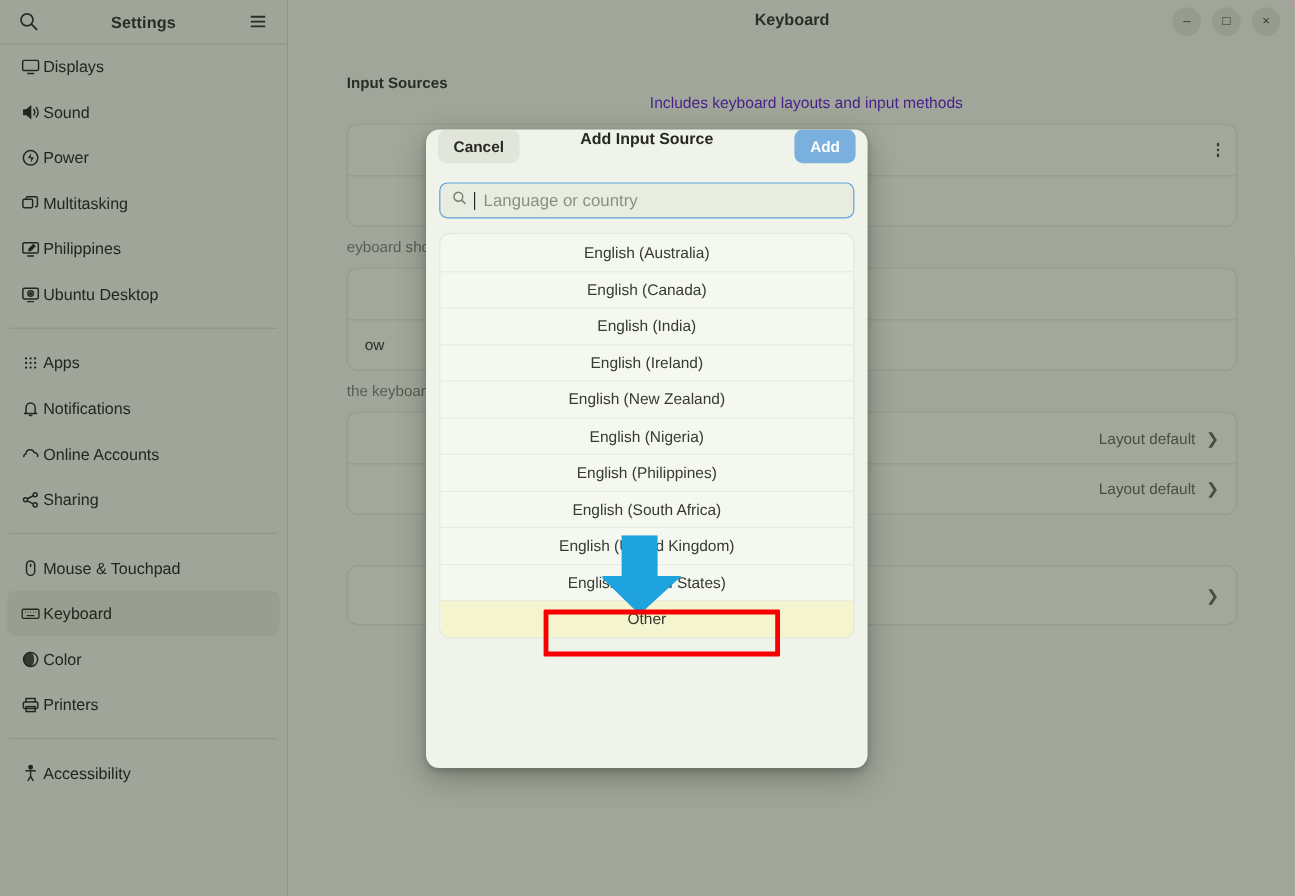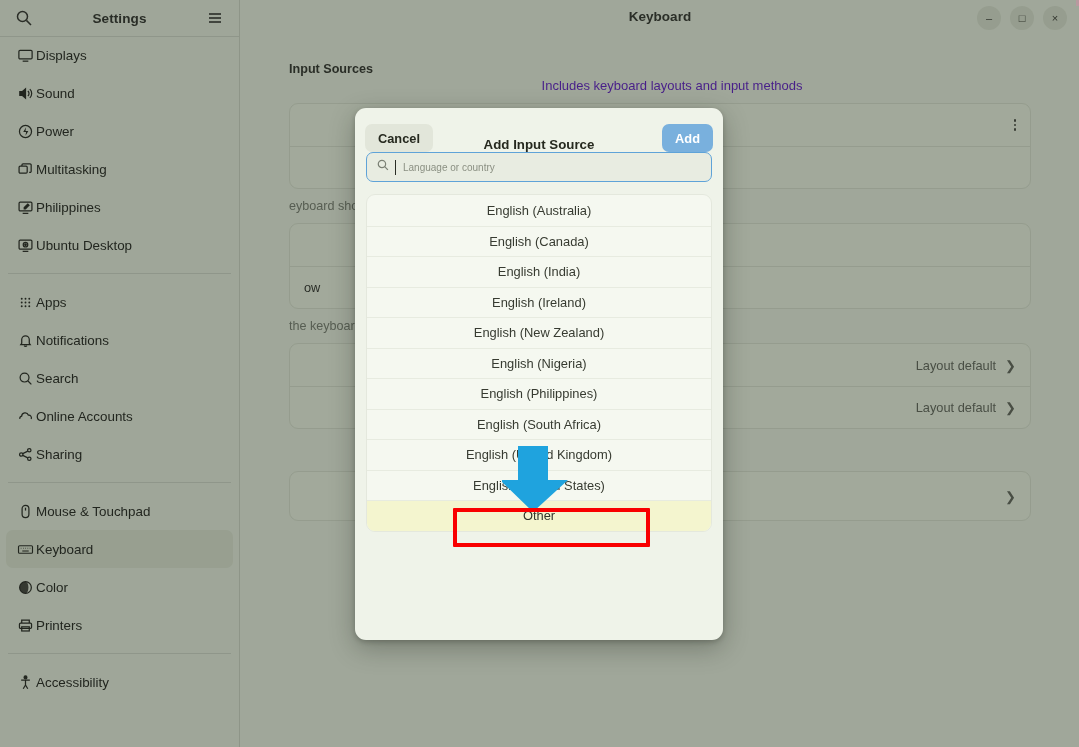--- a/index.html
+++ b/index.html
@@ -90,21 +90,21 @@
 
   
   .dialog {
     position: absolute; left: 355px; top: 108px;
     width: 368px; height: 532px;
     background: #eff3e9; border-radius: 11px;
     box-shadow: 0 8px 26px rgba(20,25,15,0.30), 0 2px 5px rgba(20,25,15,0.22);
     overflow: hidden;
   }
   .dlg-head {
-    height: 44px; display: flex; align-items: flex-end;
+    height: 44px; display: flex; align-items: flex-start;
     padding: 0 10px; position: relative;
   }
   .dlg-head .dtitle {
     position: absolute; left: 0; right: 0; text-align: center;
     font-size: 13.3px; font-weight: bold; color: #26291f;
   }
   .btn {
     position: relative; z-index: 2;
     height: 28px; padding: 0 13px; border-radius: 7px;
     display: flex; align-items: center; font-size: 12.8px;
@@ -115,21 +115,21 @@
 
   .searchwrap { padding: 0 11px; }
   .searchbox {
     height: 30px; border: 1.5px solid #5fa3d8; border-radius: 7px;
     background: #e8ece1; display: flex; align-items: center;
     padding: 0 9px; gap: 7px;
   }
   .searchbox .caret {
     width: 1px; height: 15px; background: #2a2d25; margin-left: -2px;
   }
-  .searchbox .ph { font-size: 10px; color: #8b9083; }
+  .searchbox .ph { font-size: 14px; color: #8b9083; }
 
   .listwrap { padding: 12px 11px 0 11px; }
   .list {
     border: 1px solid #e4e8dd; border-radius: 9px;
     background: #f5f8f0; overflow: hidden;
   }
   .litem {
     height: 30.5px; display: flex; align-items: center; justify-content: center;
     font-size: 12.9px; color: #373b31; position: relative;
   }
@@ -259,29 +259,20 @@
             <svg viewBox="0 0 18 18" width="17" height="17" fill="none" stroke="#22251f" stroke-width="1.3">
               <path d="M5 12V8a4 4 0 018 0v4l1 1.4H4z"></path>
               <path d="M7.6 14.4a1.6 1.6 0 002.8 0"></path>
             </svg>
           </span>
           <span class="lbl">Notifications</span>
         </div>
         <div class="nav-item">
           <span class="ico">
             <svg viewBox="0 0 18 18" width="17" height="17" fill="none" stroke="#22251f" stroke-width="1.3">
-              <circle cx="8" cy="8" r="4.7"></circle>
-              <line x1="11.6" y1="11.6" x2="15.2" y2="15.2"></line>
-            </svg>
-          </span>
-          <span class="lbl">Search</span>
-        </div>
-        <div class="nav-item">
-          <span class="ico">
-            <svg viewBox="0 0 18 18" width="17" height="17" fill="none" stroke="#22251f" stroke-width="1.3">
               <path d="M3 11.6a2.6 2.6 0 011.9-2.9 3.7 3.7 0 017.2-1.1 2.8 2.8 0 012.9 4"></path>
             </svg>
           </span>
           <span class="lbl">Online Accounts</span>
         </div>
         <div class="nav-item">
           <span class="ico">
             <svg viewBox="0 0 18 18" width="17" height="17" fill="none" stroke="#22251f" stroke-width="1.3">
               <circle cx="13" cy="4.5" r="1.8"></circle>
               <circle cx="4.5" cy="9" r="1.8"></circle>

